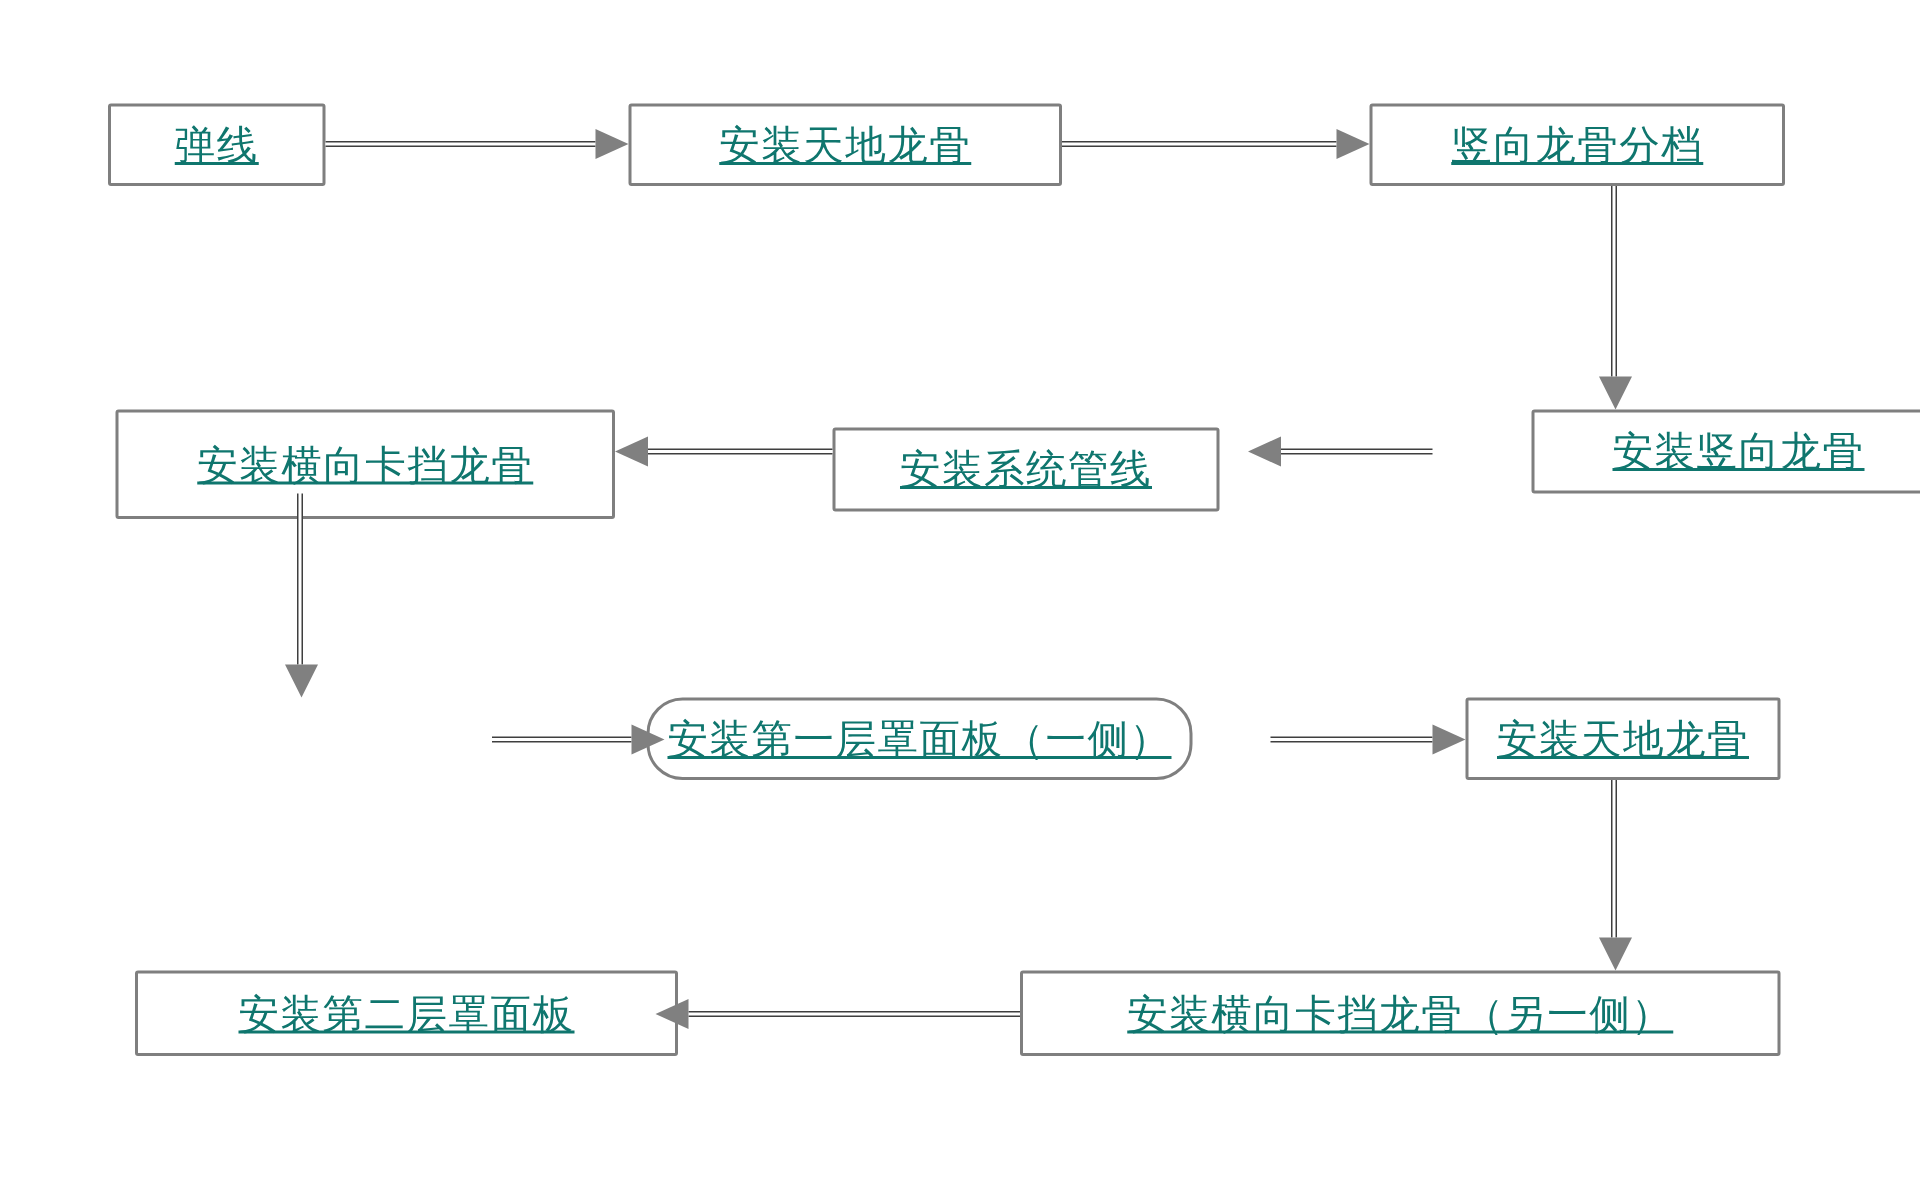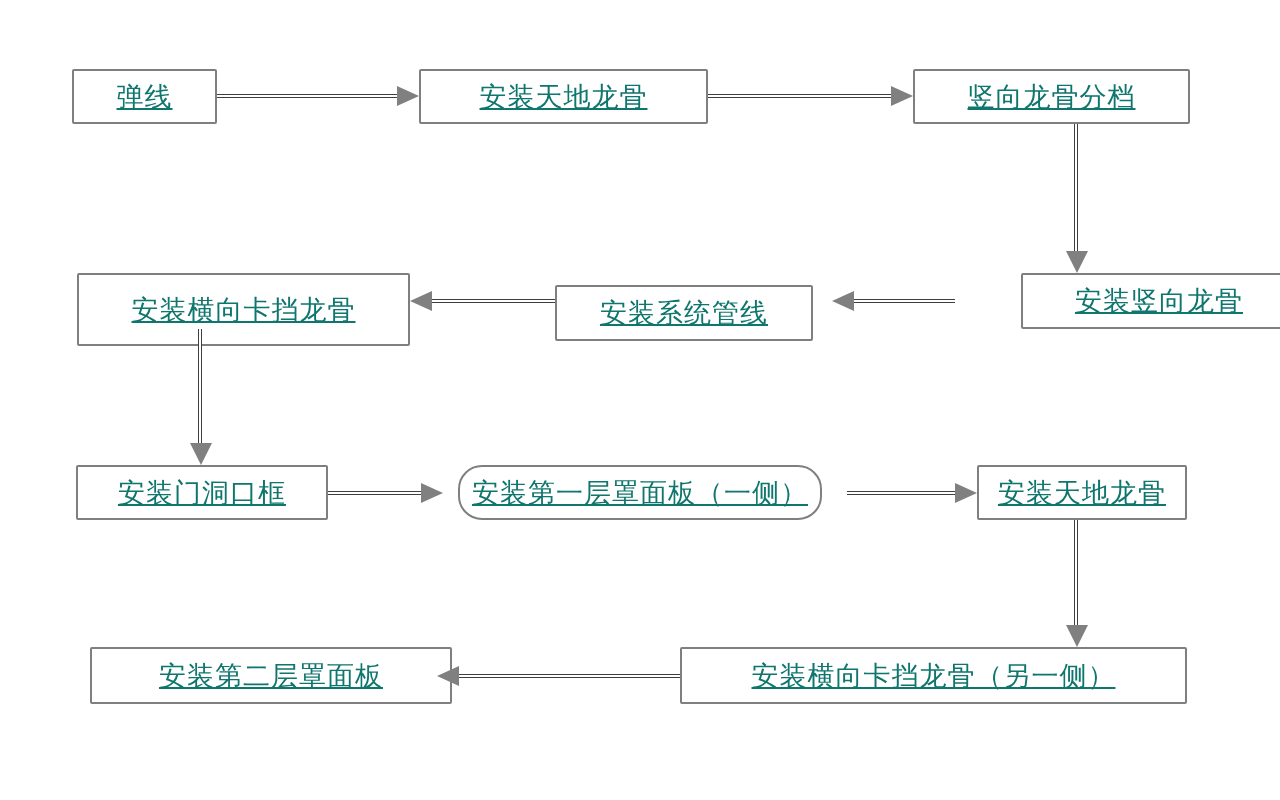--- a/index.html
+++ b/index.html
@@ -31,21 +31,21 @@
     text-decoration: underline;
   }
   
   .n0  { left:  72px; top:  69px; width: 145px; height: 55px; }
   .n1  { left: 419px; top:  69px; width: 289px; height: 55px; }
   .n2  { left: 913px; top:  69px; width: 277px; height: 55px; }
   .n3  { left: 1005px; top: 273px; width: 276px; height: 56px; margin-left: 16px; }
   .n4  { left: 555px; top: 273px; width: 258px; height: 56px; margin-top: 12px; }
   .n5  { left:  77px; top: 273px; width: 333px; height: 73px; }
   .n6  { left:  76px; top: 465px; width: 252px; height: 55px; }
-  .n7  { left: 458px; top: 465px; width: 364px; height: 55px; border-radius: 24px; }
+  .n7  { left: 431px; top: 465px; width: 364px; height: 55px; border-radius: 24px; }
   .n8  { left: 977px; top: 465px; width: 210px; height: 55px; }
   .n9  { left: 680px; top: 647px; width: 507px; height: 57px; }
   .n10 { left:  75px; top: 647px; width: 362px; height: 57px; margin-left: 15px; }
 
   
   .hline {
     position: absolute;
     height: 2px;
     border-top: 1.5px solid #3f3f3f;
     border-bottom: 1.5px solid #3f3f3f;
@@ -103,21 +103,20 @@
 <body>
 
 <div id="canvas">
 
   <div class="node n0">弹线</div>
   <div class="node n1">安装天地龙骨</div>
   <div class="node n2">竖向龙骨分档</div>
   <div class="node n3">安装竖向龙骨</div>
   <div class="node n4">安装系统管线</div>
   <div class="node n5">安装横向卡挡龙骨</div>
-  <div class="node n6">安装门洞口框</div>
   <div class="node n7">安装第一层罩面板（一侧）</div>
   <div class="node n8">安装天地龙骨</div>
   <div class="node n9">安装横向卡挡龙骨（另一侧）</div>
   <div class="node n10">安装第二层罩面板</div>
 
   <div class="hline c1l"></div>
   <div class="head-right c1h"></div>
 
   <div class="hline c2l"></div>
   <div class="head-right c2h"></div>

